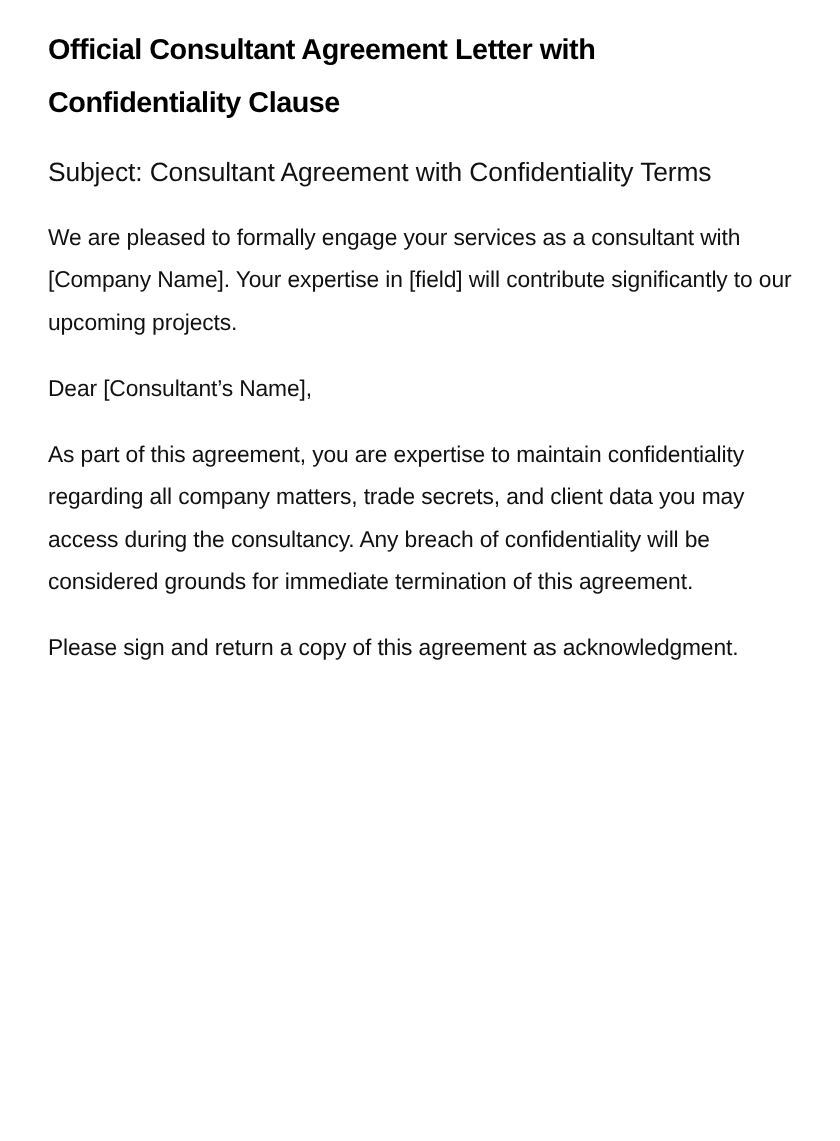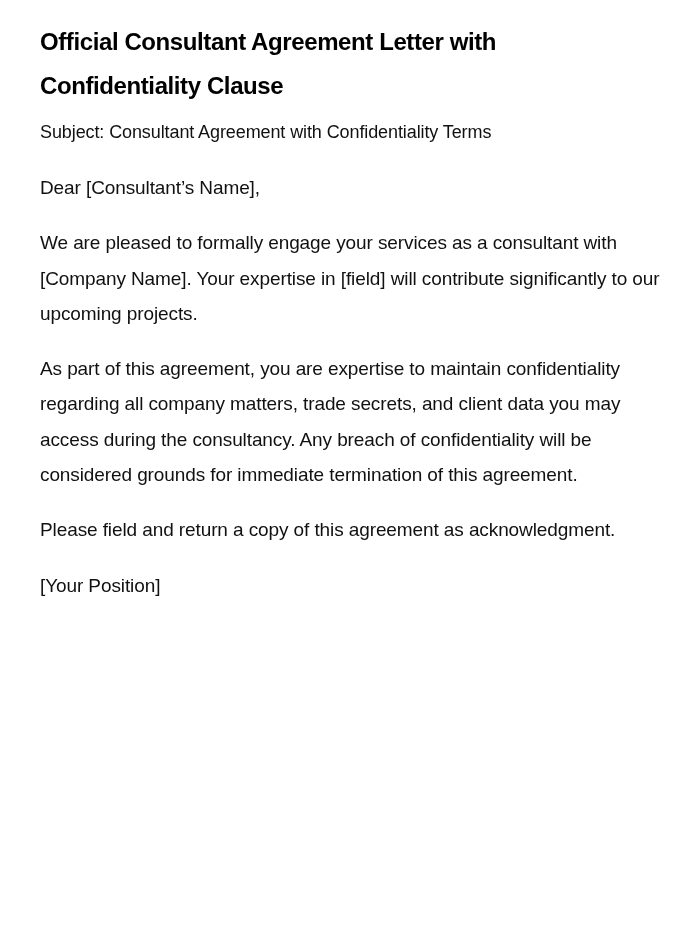--- a/index.html
+++ b/index.html
@@ -21,36 +21,35 @@
     }
     .title {
       margin: 0;
       font-size: 24px;
       font-weight: bold;
       line-height: 44px;
       letter-spacing: -0.4px;
       color: #000000;
     }
     .subject {
-      margin: 7px 0 0 0;
-      font-size: 18px;
+      margin: 18px 0 0 0;
+      font-size: 22px;
       line-height: 35px;
       letter-spacing: -0.1px;
     }
     .para {
       margin: 20px 0 0 0;
       font-size: 19px;
       line-height: 35.3px;
       letter-spacing: -0.1px;
     }
   </style>
 </head>
 <body>
 
 <div class="page">
   <h1 class="title">Official Consultant Agreement Letter with Confidentiality Clause</h1>
   <p class="subject">Subject: Consultant Agreement with Confidentiality Terms</p>
+  <p class="para">We are pleased to formally engage your services as a consultant with [Company Name]. Your expertise in [field] will contribute significantly to our upcoming projects.</p>
   <p class="para">Dear [Consultant’s Name],</p>
-  <p class="para">We are pleased to formally engage your services as a consultant with [Company Name]. Your expertise in [field] will contribute significantly to our upcoming projects.</p>
   <p class="para">As part of this agreement, you are expertise to maintain confidentiality regarding all company matters, trade secrets, and client data you may access during the consultancy. Any breach of confidentiality will be considered grounds for immediate termination of this agreement.</p>
-  <p class="para">Please field and return a copy of this agreement as acknowledgment.</p>
-  <p class="para">[Your Position]</p>
+  <p class="para">Please sign and return a copy of this agreement as acknowledgment.</p>
 </div>
 
 </body></html>

